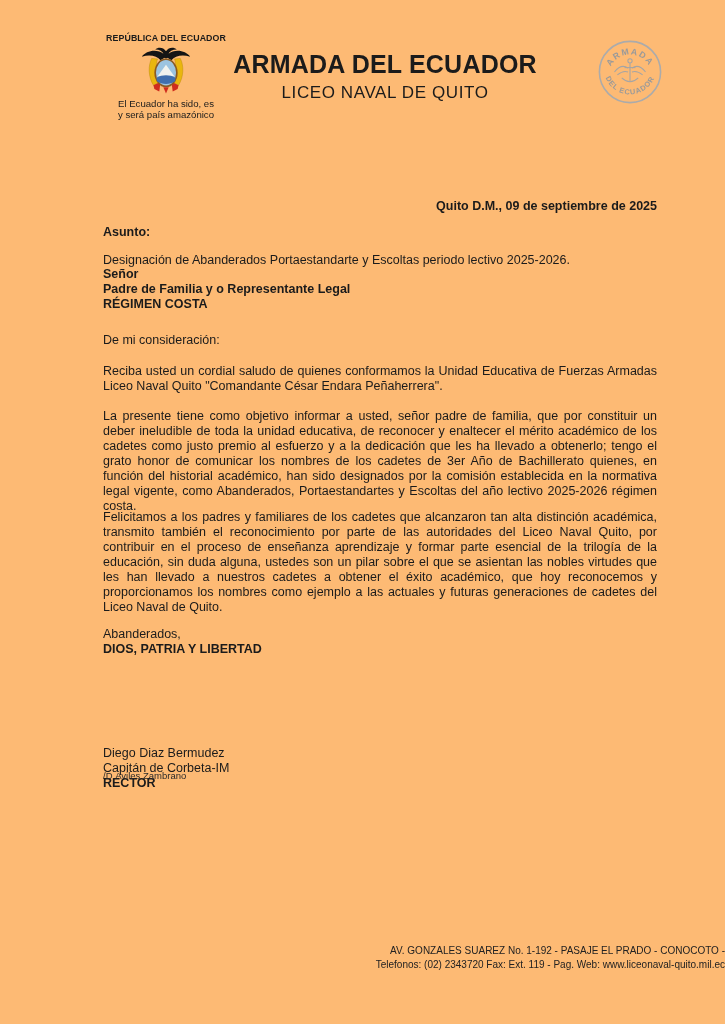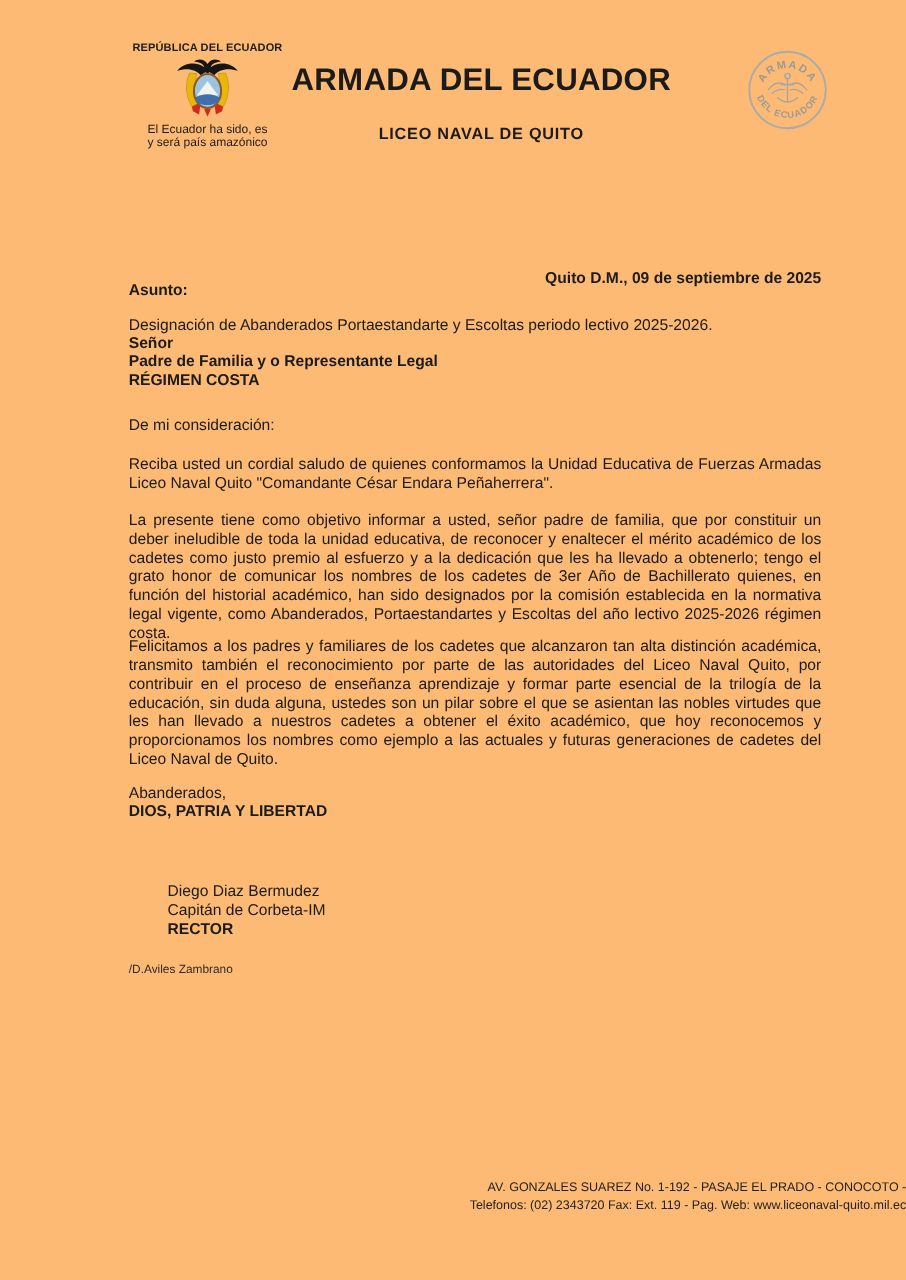--- a/index.html
+++ b/index.html
@@ -40,48 +40,48 @@
     left: 45px; right: 0; top: 50px;
     text-align: center;
   }
   .org-title {
     font-size: 25px;
     font-weight: bold;
     letter-spacing: 0.2px;
     white-space: nowrap;
   }
   .org-subtitle {
-    font-size: 13px;
-    font-weight: bold;
+    font-size: 17px;
+    font-weight: normal;
     letter-spacing: 0.6px;
-    margin-top: 20px;
+    margin-top: 4px;
     white-space: nowrap;
   }
 
   .header-seal {
     position: absolute;
     left: 596px; top: 38px;
     width: 68px; height: 68px;
   }
 
   
   .block { position: absolute; left: 103px; width: 554px; font-size: 12.5px; line-height: 15px; }
   .right  { text-align: right; }
   .bold   { font-weight: bold; }
 
   .oficio-line    { top: 171px; }
-  .date-line      { top: 199px; margin-top: 16px; }
+  .date-line      { top: 199px; }
   .subject-line   { top: 225px; display: flex; gap: 13px; flex-direction: column; }
   .recipient      { top: 267px; font-weight: bold; }
   .salutation     { top: 333px; }
   .para-1         { top: 364px; text-align: justify; }
   .para-2         { top: 409px; text-align: justify; }
   .para-3         { top: 510px; text-align: justify; }
   .farewell-block { top: 627px; }
-  .signer-block   { top: 706px; margin-left: 31px; }
+  .signer-block   { top: 746px; }
   .initials-line  { top: 768px; font-size: 9.5px; color: #2a2a2a; }
 
   .footer {
     position: absolute;
     left: 0; right: 0; top: 944px;
     text-align: right;
     font-size: 10px;
     line-height: 13.5px;
     color: #222222;
   }

